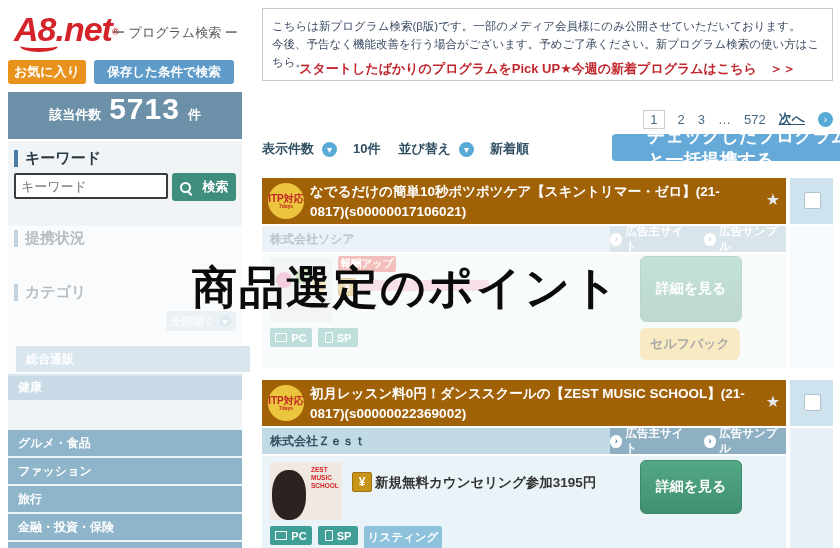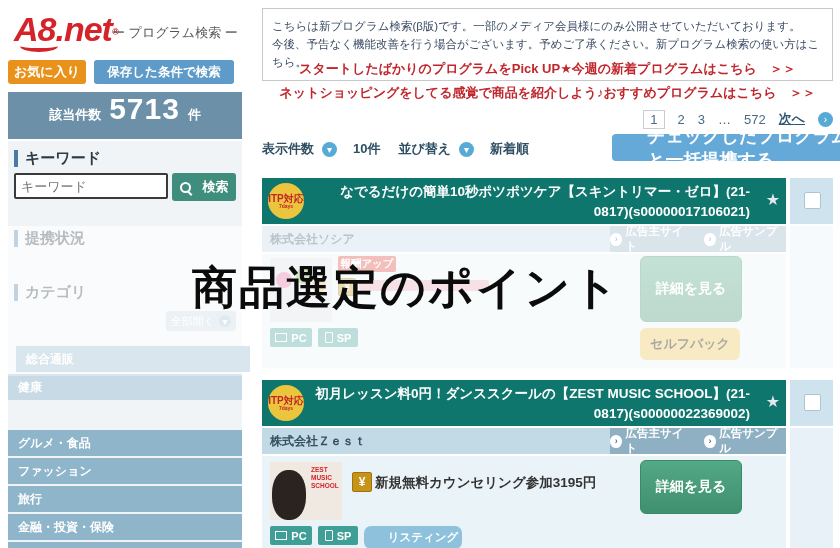--- a/index.html
+++ b/index.html
@@ -28,39 +28,39 @@
   .pill{background:#c4d6e2;color:#fff;font-size:11px;display:flex;align-items:center;justify-content:center;gap:4px;border-radius:3px;}
   .cat-row{width:234px;height:26px;background:#8fb5ca;color:#fff;font-size:12px;line-height:26px;padding-left:10px;box-sizing:border-box;font-weight:bold;}
   
   .cicon{width:15px;height:15px;border-radius:50%;background:#58aad6;color:#fff;font-size:10px;display:inline-flex;align-items:center;justify-content:center;}
   .tb{display:flex;align-items:center;gap:8px;font-size:13px;color:#2f4f63;font-weight:bold;}
   .pager{display:flex;align-items:center;justify-content:flex-end;gap:13px;font-size:13px;color:#4a6b85;}
   .pgcur{border:1px solid #c8cdd2;background:#fff;padding:1px 6px;}
   .pgnext{text-decoration:underline;font-weight:bold;color:#2f5876;}
   .bulk-btn{background:#64a9d8;border-radius:4px;font-size:18px;padding-left:35px;}
   
-  .lst-head{background:#0f766e;text-align:right;}
+  .lst-head{background:#a16207;}
   .itp{width:36px;height:36px;border-radius:50%;background:#ecc53e;color:#c02525;display:flex;flex-direction:column;align-items:center;justify-content:center;line-height:1;font-weight:bold;}
   .itp .t1{font-size:10px;}
   .itp .t2{font-size:5px;}
   .lst-title{color:#fff;font-size:13.5px;font-weight:bold;line-height:1.5;}
   .star{color:#e3e9ed;font-size:16px;}
   .cb-cell{background:#cfe3ef;}
   .cb{width:15px;height:15px;background:#fff;border:1px solid #b0c4cf;border-radius:2px;}
   .sub-l{background:#c2d9e6;font-size:12px;color:#35505f;line-height:26px;padding-left:8px;box-sizing:border-box;font-weight:bold;}
   .sub-r{background:#8fb0c3;display:flex;align-items:center;justify-content:center;gap:12px;color:#fff;font-size:11.5px;font-weight:bold;}
   .lcirc{width:13px;height:13px;border-radius:50%;background:#fff;color:#4a7ba6;font-size:9px;display:inline-flex;align-items:center;justify-content:center;font-weight:bold;}
   .linkitem{display:flex;align-items:center;gap:3px;}
   .pale-col{background:#e7f1f7;}
   .lst-body1{background:#e9f2f7;}
   .lst-body2{background:#eaf3f8;}
   .dev-badge{height:19px;background:#3f9e96;color:#fff;font-size:11px;font-weight:bold;border-radius:2px;display:flex;align-items:center;justify-content:center;gap:4px;}
   .pc-ic{width:10px;height:7px;border:1.5px solid #fff;display:inline-block;}
   .sp-ic{width:6px;height:9px;border:1.5px solid #fff;border-radius:1px;display:inline-block;}
-  .listing-badge{height:23px;background:#8ec2dc;color:#fff;font-size:11.5px;font-weight:bold;border-radius:7px;display:flex;align-items:center;justify-content:center;padding-left:20px;}
+  .listing-badge{height:23px;background:#8ec2dc;color:#fff;font-size:11.5px;font-weight:bold;border-radius:2px;display:flex;align-items:center;justify-content:center;}
   .detail-btn{background:linear-gradient(#53a886,#3f9070);border:1px solid #3a8a68;border-radius:6px;color:#fff;font-weight:bold;font-size:14px;display:flex;align-items:center;justify-content:center;}
   .selfback-btn{background:#e9c04c;border-radius:6px;color:#000000;font-weight:bold;font-size:13px;display:flex;align-items:center;justify-content:center;}
   .yen{background:#c89418;color:#fff;font-weight:bold;display:flex;align-items:center;justify-content:center;border-radius:2px;border:1px solid #9e7410;}
   .reward-badge{background:#d8453c;color:#fff;font-size:10.5px;font-weight:bold;display:flex;align-items:center;justify-content:center;border-radius:2px;}
   .reward-text{font-size:13.5px;font-weight:bold;color:#333;}
   .thumb1{background:#d8dee2;overflow:hidden;}
   .dot{position:absolute;border-radius:50%;}
   .thumb2{background:#efe9e2;overflow:hidden;}
   .hair{position:absolute;left:2px;top:8px;width:34px;height:50px;background:#2a2320;border-radius:45%;}
   .zest{position:absolute;left:41px;top:4px;width:30px;font-size:6.5px;font-weight:bold;color:#d5232a;line-height:1.25;}
@@ -76,21 +76,20 @@
   <div class="abs logo" style="left:14px;top:10px;"><span class="big">A8.net</span><sup style="font-size:9px;">®</sup></div>
   <div class="abs logo-swoosh" style="left:20px;top:40px;"></div>
   <div class="abs tagline" style="left:112px;top:24px;">ー プログラム検索 ー</div>
 
   <div class="abs beta-box" style="left:262px;top:8px;">
     <div>こちらは新プログラム検索(β版)です。一部のメディア会員様にのみ公開させていただいております。</div>
     <div>今後、予告なく機能改善を行う場合がございます。予めご了承ください。新プログラム検索の使い方はこちら。</div>
   </div>
 
   <div class="abs promo" style="left:262px;top:60px;">スタートしたばかりのプログラムをPick UP★今週の新着プログラムはこちら　＞＞</div>
-  <div class="abs promo" style="left:262px;top:84px;">ネットショッピングをしてる感覚で商品を紹介しよう♪おすすめプログラムはこちら　＞＞</div>
 
   <div class="abs btn" style="left:8px;top:60px;width:78px;height:24px;background:#e8921c;font-size:13px;">お気に入り</div>
   <div class="abs btn" style="left:94px;top:60px;width:140px;height:24px;background:#5e9bc8;font-size:12.5px;">保存した条件で検索</div>
 
   <div class="abs count-box" style="left:8px;top:92px;width:234px;height:47px;">
     <span class="lbl">該当件数</span>
     <span class="num">5713</span>
     <span class="lbl">件</span>
   </div>
 

